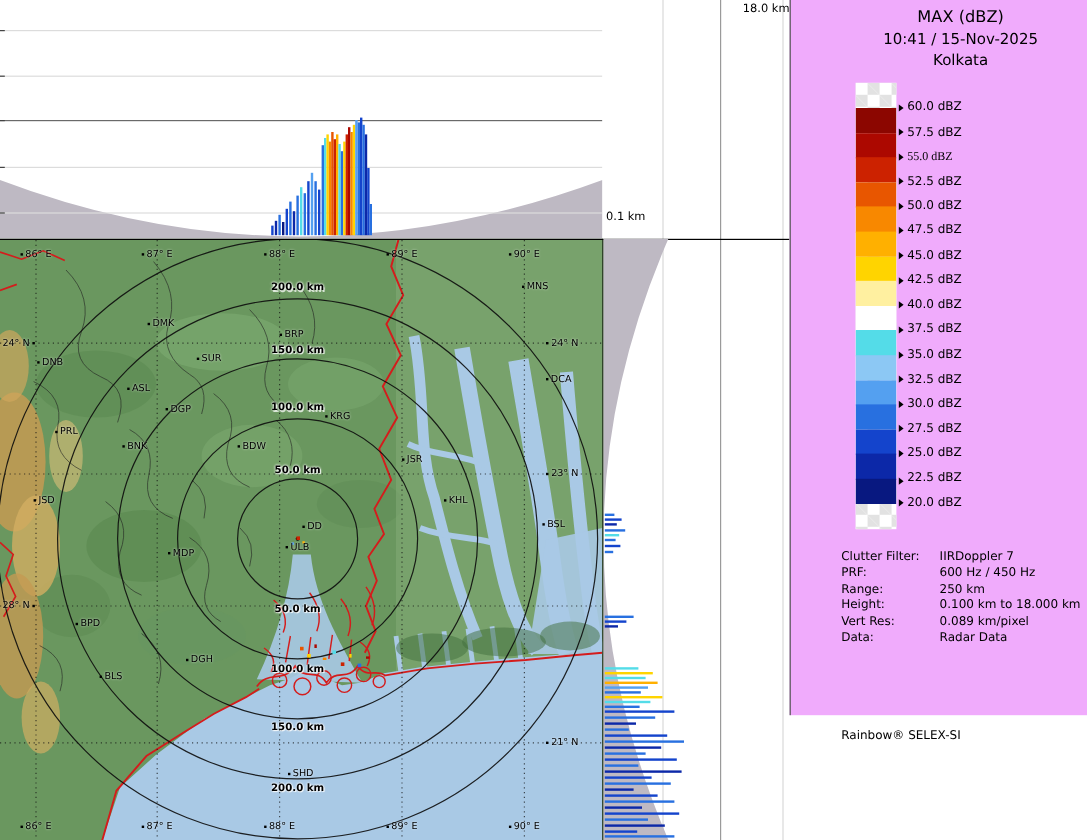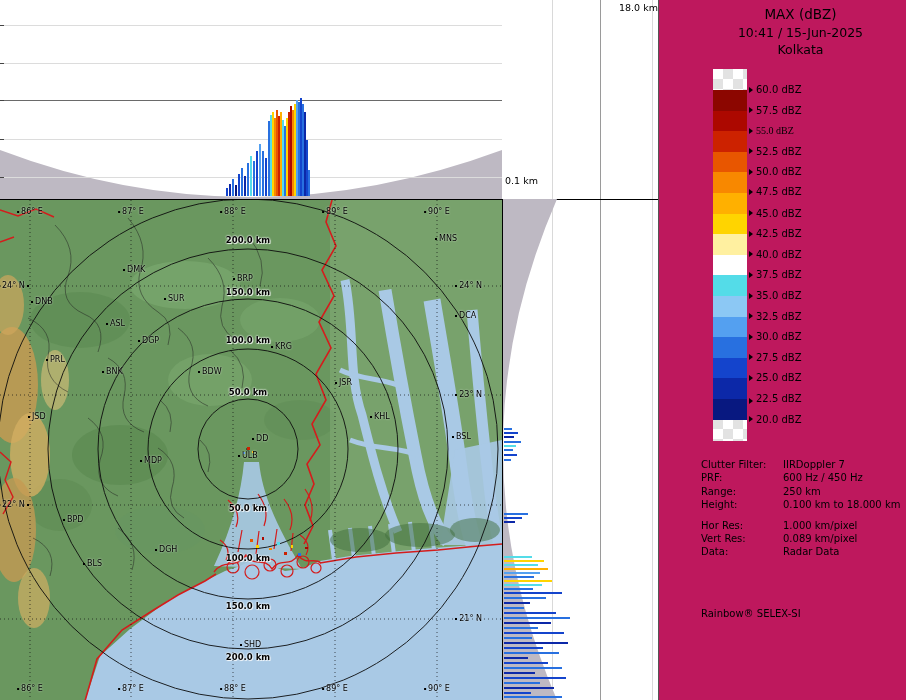--- a/index.html
+++ b/index.html
@@ -24,21 +24,21 @@
   .range-label{position:absolute;font-size:8.5px;font-weight:bold;transform:translate(-50%,-50%);white-space:nowrap;
                text-shadow:0 0 2px #fff,0 0 2px #fff,1px 1px 0 rgba(255,255,255,.7)}
   .cell{position:absolute}
   
   #side-strip{position:absolute;left:503px;top:0;width:155px;height:700px;background:#fff;overflow:hidden}
   .vline{position:absolute;top:0;height:700px;width:1px;background:#d9d9d9}
   .vline.dark{background:#9a9a9a}
   #side-strip .topline{position:absolute;left:0;top:199px;width:155px;height:1px;background:#000}
   .axis-label{position:absolute;font-size:9.5px;white-space:nowrap}
   
-  #legend{position:absolute;left:658px;top:0;width:248px;height:700px;background:#be185d;border-left:1px solid #555}
+  #legend{position:absolute;left:658px;top:0;width:248px;height:596px;background:#f0abfc;border-left:1px solid #555}
   #legend .title{position:absolute;left:40px;right:4px;top:6px;text-align:center;font-size:13.5px}
   #legend .timestamp{position:absolute;left:40px;right:4px;top:25px;text-align:center;font-size:12.5px}
   #legend .site{position:absolute;left:40px;right:4px;top:42px;text-align:center;font-size:12.5px}
   .checker{background-color:#fff;
     background-image:linear-gradient(45deg,#e2e2e2 25%,transparent 25%,transparent 75%,#e2e2e2 75%),
                      linear-gradient(45deg,#e2e2e2 25%,transparent 25%,transparent 75%,#e2e2e2 75%);
     background-position:0 0,10px 10px;background-size:20px 20px}
   #legend .colorbar{position:absolute;left:54px;top:69px;width:34px;height:372px;overflow:hidden}
   .band{position:absolute;left:0;width:34px}
   .scale-row{position:absolute;left:90px;display:flex;align-items:center;gap:3px;font-size:10px;white-space:nowrap}
@@ -357,21 +357,21 @@
           <i class="dot"></i>
           <span>90° E</span>
         </div>
       </div>
     <div class="abs" style="left:0;top:0;width:502px;height:501px">
         <div class="geo-label latl" style="left: 2px; top: 86px;">
           <span>24° N</span>
           <i class="dot"></i>
         </div>
         <div class="geo-label latl" style="left: 2px; top: 305px;">
-          <span>22° N</span>
+          <span>28° N</span>
           <i class="dot"></i>
         </div>
       </div>
     <div class="abs" style="left:0;top:0;width:502px;height:501px">
         <div class="geo-label latr" style="right: 20px; top: 86px;">
           <i class="dot"></i>
           <span>24° N</span>
         </div>
         <div class="geo-label latr" style="right: 20px; top: 195px;">
           <i class="dot"></i>
@@ -445,21 +445,21 @@
         <div class="cell" style="left: 1px; top: 687px; width: 50px; height: 2px; background: rgb(12, 40, 168);"></div>
         <div class="cell" style="left: 1px; top: 692px; width: 27px; height: 2px; background: rgb(20, 68, 204);"></div>
         <div class="cell" style="left: 1px; top: 696px; width: 58px; height: 2px; background: rgb(40, 112, 224);"></div>
       </div>
     <div class="axis-label" style="left:116px;top:2px">18.0 km</div>
     <div class="axis-label" style="left:2px;top:175px">0.1 km</div>
   </div>
 
   <div id="legend">
     <div class="title">MAX (dBZ)</div>
-    <div class="timestamp">10:41 / 15-Jun-2025</div>
+    <div class="timestamp">10:41 / 15-Nov-2025</div>
     <div class="site">Kolkata</div>
     <div class="colorbar checker">
         <div class="band" style="top: 21px; height: 21.2px; background: rgb(140, 6, 0);"></div>
         <div class="band" style="top: 41.6px; height: 21.2px; background: rgb(172, 8, 0);"></div>
         <div class="band" style="top: 62.2px; height: 21.2px; background: rgb(204, 34, 0);"></div>
         <div class="band" style="top: 82.8px; height: 21.2px; background: rgb(232, 86, 0);"></div>
         <div class="band" style="top: 103.4px; height: 21.2px; background: rgb(248, 136, 0);"></div>
         <div class="band" style="top: 124px; height: 21.2px; background: rgb(255, 176, 0);"></div>
         <div class="band" style="top: 144.6px; height: 21.2px; background: rgb(255, 212, 0);"></div>
         <div class="band" style="top: 165.2px; height: 21.2px; background: rgb(255, 240, 160);"></div>
@@ -552,24 +552,20 @@
           <span>600 Hz / 450 Hz</span>
         </div>
         <div class="info-row">
           <span>Range:</span>
           <span>250 km</span>
         </div>
         <div class="info-row">
           <span>Height:</span>
           <span>0.100 km to 18.000 km</span>
         </div>
-        <div class="info-row gap">
-          <span>Hor Res:</span>
-          <span>1.000 km/pixel</span>
-        </div>
         <div class="info-row">
           <span>Vert Res:</span>
           <span>0.089 km/pixel</span>
         </div>
         <div class="info-row">
           <span>Data:</span>
           <span>Radar Data</span>
         </div>
       </div>
     <div class="brand">Rainbow® SELEX-SI</div>

